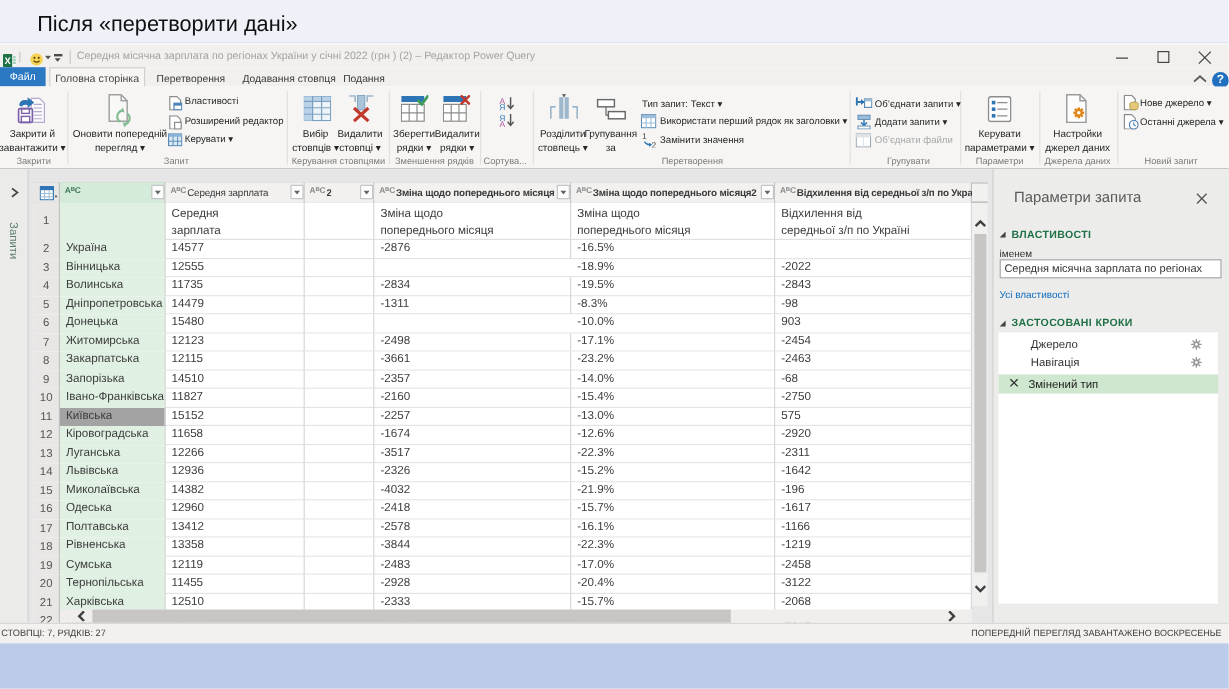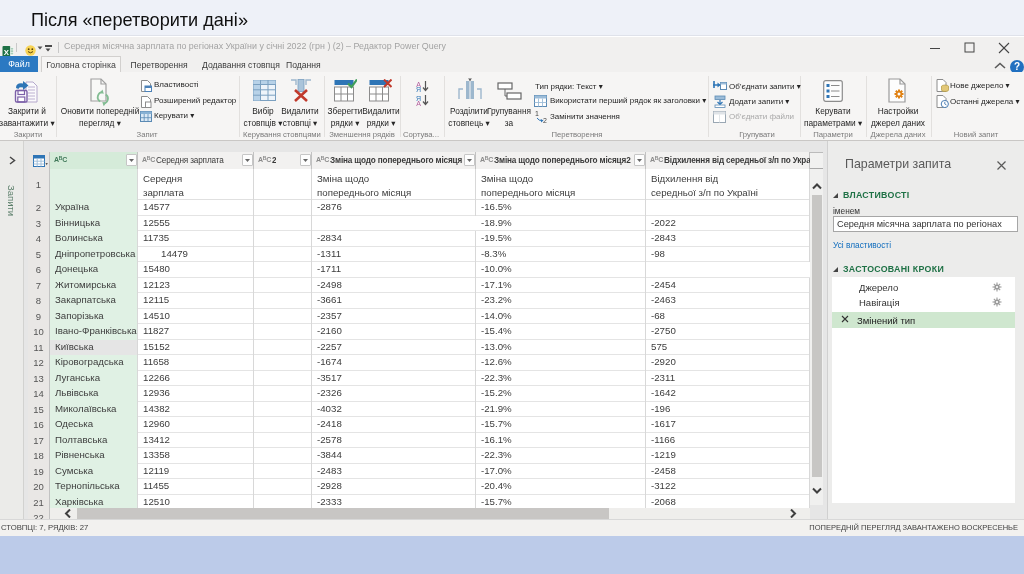--- a/index.html
+++ b/index.html
@@ -190,21 +190,21 @@
 <rect x="8" y="3" width="3.5" height="18" fill="#9db7cd"></rect>
 <rect x="12.5" y="3" width="3.5" height="18" fill="#9db7cd"></rect>
 <path d="M1 21 L1 11 L5 11" fill="none" stroke="#9db7cd" stroke-width="1.4"></path>
 <path d="M23 21 L23 11 L19 11" fill="none" stroke="#9db7cd" stroke-width="1.4"></path>
 </svg>
 <svg class="ab" style="left:497px;top:82px;" width="25" height="18" viewBox="0 0 25 18">
 <rect x="1" y="1" width="14" height="6" fill="#fff" stroke="#666" stroke-width="1.2"></rect>
 <rect x="10" y="11" width="14" height="6" fill="#fff" stroke="#666" stroke-width="1.2"></rect>
 <path d="M8 7 L8 14 L10 14" fill="none" stroke="#666" stroke-width="1"></path>
 </svg>
-<div class="tx" style="left:535px;top:81.5px;font-size:8px;color:#262626;">Тип рядки: Текст ▾</div>
+<div class="tx" style="left:535px;top:81.5px;font-size:8px;color:#262626;">Тип запит: Текст ▾</div>
 <svg class="ab" style="left:534px;top:95px;" width="13" height="12" viewBox="0 0 13 12">
 <rect x="0.5" y="0.5" width="12" height="11" fill="#fff" stroke="#5b8ab4" stroke-width="1"></rect>
 <rect x="0.5" y="0.5" width="12" height="3" fill="#9cbcd8"></rect>
 <line x1="4.5" y1="3.5" x2="4.5" y2="11.5" stroke="#9cbcd8" stroke-width="0.9"></line>
       <line x1="8.5" y1="3.5" x2="8.5" y2="11.5" stroke="#9cbcd8" stroke-width="0.9"></line>
 <line x1="0.5" y1="7.5" x2="12.5" y2="7.5" stroke="#9cbcd8" stroke-width="0.9"></line>
 </svg>
 <div class="tx" style="left:550px;top:96px;font-size:8px;color:#262626;">Використати перший рядок як заголовки ▾</div>
 <svg class="ab" style="left:534px;top:110px;" width="14" height="13" viewBox="0 0 14 13">
 <text x="1" y="6" font-size="7" fill="#444" font-family="Liberation Sans">1</text>
@@ -364,32 +364,32 @@
 <div class="ab" style="left:28px;top:231.0px;width:22px;height:15.5px;background:#e9e7e5;border-right:1px solid #c2c2c2;color:#555;font-size:9.5px;text-align:center;line-height:15.5px;">4</div>
 <div class="ab" style="left:50px;top:231.0px;width:88px;height:15.5px;background:#e0f1e4;border-right:1px solid #d8d8d8;line-height:14.5px;font-size:9.7px;color:#3c3c3c;padding-left:5px;overflow:hidden;white-space:nowrap;">Волинська</div>
 <div class="ab" style="left:138px;top:231.0px;width:116px;height:15.5px;border-right:1px solid #d8d8d8;line-height:14.5px;font-size:9.7px;color:#3c3c3c;padding-left:5px;overflow:hidden;white-space:nowrap;">11735</div>
 <div class="ab" style="left:254px;top:231.0px;width:58px;height:15.5px;border-right:1px solid #d8d8d8;line-height:14.5px;font-size:9.7px;color:#3c3c3c;padding-left:5px;overflow:hidden;white-space:nowrap;"></div>
 <div class="ab" style="left:312px;top:231.0px;width:164px;height:15.5px;border-right:1px solid #d8d8d8;line-height:14.5px;font-size:9.7px;color:#3c3c3c;padding-left:5px;overflow:hidden;white-space:nowrap;">-2834</div>
 <div class="ab" style="left:476px;top:231.0px;width:170px;height:15.5px;border-right:1px solid #d8d8d8;line-height:14.5px;font-size:9.7px;color:#3c3c3c;padding-left:5px;overflow:hidden;white-space:nowrap;">-19.5%</div>
 <div class="ab" style="left:646px;top:231.0px;width:164px;height:15.5px;border-right:1px solid #d8d8d8;line-height:14.5px;font-size:9.7px;color:#3c3c3c;padding-left:5px;overflow:hidden;white-space:nowrap;">-2843</div>
 <div class="ab" style="left:28px;top:246.5px;width:782px;height:15.5px;background:#fff;border-bottom:1px solid #e4e4e4;"></div>
 <div class="ab" style="left:28px;top:246.5px;width:22px;height:15.5px;background:#e9e7e5;border-right:1px solid #c2c2c2;color:#555;font-size:9.5px;text-align:center;line-height:15.5px;">5</div>
 <div class="ab" style="left:50px;top:246.5px;width:88px;height:15.5px;background:#e0f1e4;border-right:1px solid #d8d8d8;line-height:14.5px;font-size:9.7px;color:#3c3c3c;padding-left:5px;overflow:hidden;white-space:nowrap;">Дніпропетровська</div>
-<div class="ab" style="left:138px;top:246.5px;width:116px;height:15.5px;border-right:1px solid #d8d8d8;line-height:14.5px;font-size:9.7px;color:#3c3c3c;padding-left:23px;overflow:hidden;white-space:nowrap;">14479</div>
+<div class="ab" style="left:138px;top:246.5px;width:116px;height:15.5px;border-right:1px solid #d8d8d8;line-height:14.5px;font-size:9.7px;color:#3c3c3c;padding-left:5px;overflow:hidden;white-space:nowrap;">14479</div>
 <div class="ab" style="left:254px;top:246.5px;width:58px;height:15.5px;border-right:1px solid #d8d8d8;line-height:14.5px;font-size:9.7px;color:#3c3c3c;padding-left:5px;overflow:hidden;white-space:nowrap;"></div>
 <div class="ab" style="left:312px;top:246.5px;width:164px;height:15.5px;border-right:1px solid #d8d8d8;line-height:14.5px;font-size:9.7px;color:#3c3c3c;padding-left:5px;overflow:hidden;white-space:nowrap;">-1311</div>
 <div class="ab" style="left:476px;top:246.5px;width:170px;height:15.5px;border-right:1px solid #d8d8d8;line-height:14.5px;font-size:9.7px;color:#3c3c3c;padding-left:5px;overflow:hidden;white-space:nowrap;">-8.3%</div>
 <div class="ab" style="left:646px;top:246.5px;width:164px;height:15.5px;border-right:1px solid #d8d8d8;line-height:14.5px;font-size:9.7px;color:#3c3c3c;padding-left:5px;overflow:hidden;white-space:nowrap;">-98</div>
 <div class="ab" style="left:28px;top:262.0px;width:782px;height:15.5px;background:#fff;border-bottom:1px solid #e4e4e4;"></div>
 <div class="ab" style="left:28px;top:262.0px;width:22px;height:15.5px;background:#e9e7e5;border-right:1px solid #c2c2c2;color:#555;font-size:9.5px;text-align:center;line-height:15.5px;">6</div>
 <div class="ab" style="left:50px;top:262.0px;width:88px;height:15.5px;background:#e0f1e4;border-right:1px solid #d8d8d8;line-height:14.5px;font-size:9.7px;color:#3c3c3c;padding-left:5px;overflow:hidden;white-space:nowrap;">Донецька</div>
 <div class="ab" style="left:138px;top:262.0px;width:116px;height:15.5px;border-right:1px solid #d8d8d8;line-height:14.5px;font-size:9.7px;color:#3c3c3c;padding-left:5px;overflow:hidden;white-space:nowrap;">15480</div>
 <div class="ab" style="left:254px;top:262.0px;width:58px;height:15.5px;border-right:1px solid #d8d8d8;line-height:14.5px;font-size:9.7px;color:#3c3c3c;padding-left:5px;overflow:hidden;white-space:nowrap;"></div>
-<div class="ab" style="left:312px;top:262.0px;width:164px;height:15.5px;border-right:1px solid #d8d8d8;line-height:14.5px;font-size:9.7px;color:#3c3c3c;padding-left:5px;overflow:hidden;white-space:nowrap;">-1711</div>
 <div class="ab" style="left:476px;top:262.0px;width:170px;height:15.5px;border-right:1px solid #d8d8d8;line-height:14.5px;font-size:9.7px;color:#3c3c3c;padding-left:5px;overflow:hidden;white-space:nowrap;">-10.0%</div>
+<div class="ab" style="left:646px;top:262.0px;width:164px;height:15.5px;border-right:1px solid #d8d8d8;line-height:14.5px;font-size:9.7px;color:#3c3c3c;padding-left:5px;overflow:hidden;white-space:nowrap;">903</div>
 <div class="ab" style="left:28px;top:277.5px;width:782px;height:15.5px;background:#fff;border-bottom:1px solid #e4e4e4;"></div>
 <div class="ab" style="left:28px;top:277.5px;width:22px;height:15.5px;background:#e9e7e5;border-right:1px solid #c2c2c2;color:#555;font-size:9.5px;text-align:center;line-height:15.5px;">7</div>
 <div class="ab" style="left:50px;top:277.5px;width:88px;height:15.5px;background:#e0f1e4;border-right:1px solid #d8d8d8;line-height:14.5px;font-size:9.7px;color:#3c3c3c;padding-left:5px;overflow:hidden;white-space:nowrap;">Житомирська</div>
 <div class="ab" style="left:138px;top:277.5px;width:116px;height:15.5px;border-right:1px solid #d8d8d8;line-height:14.5px;font-size:9.7px;color:#3c3c3c;padding-left:5px;overflow:hidden;white-space:nowrap;">12123</div>
 <div class="ab" style="left:254px;top:277.5px;width:58px;height:15.5px;border-right:1px solid #d8d8d8;line-height:14.5px;font-size:9.7px;color:#3c3c3c;padding-left:5px;overflow:hidden;white-space:nowrap;"></div>
 <div class="ab" style="left:312px;top:277.5px;width:164px;height:15.5px;border-right:1px solid #d8d8d8;line-height:14.5px;font-size:9.7px;color:#3c3c3c;padding-left:5px;overflow:hidden;white-space:nowrap;">-2498</div>
 <div class="ab" style="left:476px;top:277.5px;width:170px;height:15.5px;border-right:1px solid #d8d8d8;line-height:14.5px;font-size:9.7px;color:#3c3c3c;padding-left:5px;overflow:hidden;white-space:nowrap;">-17.1%</div>
 <div class="ab" style="left:646px;top:277.5px;width:164px;height:15.5px;border-right:1px solid #d8d8d8;line-height:14.5px;font-size:9.7px;color:#3c3c3c;padding-left:5px;overflow:hidden;white-space:nowrap;">-2454</div>
 <div class="ab" style="left:28px;top:293.0px;width:782px;height:15.5px;background:#fff;border-bottom:1px solid #e4e4e4;"></div>
 <div class="ab" style="left:28px;top:293.0px;width:22px;height:15.5px;background:#e9e7e5;border-right:1px solid #c2c2c2;color:#555;font-size:9.5px;text-align:center;line-height:15.5px;">8</div>
@@ -410,21 +410,21 @@
 <div class="ab" style="left:28px;top:324.0px;width:782px;height:15.5px;background:#fff;border-bottom:1px solid #e4e4e4;"></div>
 <div class="ab" style="left:28px;top:324.0px;width:22px;height:15.5px;background:#e9e7e5;border-right:1px solid #c2c2c2;color:#555;font-size:9.5px;text-align:center;line-height:15.5px;">10</div>
 <div class="ab" style="left:50px;top:324.0px;width:88px;height:15.5px;background:#e0f1e4;border-right:1px solid #d8d8d8;line-height:14.5px;font-size:9.7px;color:#3c3c3c;padding-left:5px;overflow:hidden;white-space:nowrap;">Івано-Франківська</div>
 <div class="ab" style="left:138px;top:324.0px;width:116px;height:15.5px;border-right:1px solid #d8d8d8;line-height:14.5px;font-size:9.7px;color:#3c3c3c;padding-left:5px;overflow:hidden;white-space:nowrap;">11827</div>
 <div class="ab" style="left:254px;top:324.0px;width:58px;height:15.5px;border-right:1px solid #d8d8d8;line-height:14.5px;font-size:9.7px;color:#3c3c3c;padding-left:5px;overflow:hidden;white-space:nowrap;"></div>
 <div class="ab" style="left:312px;top:324.0px;width:164px;height:15.5px;border-right:1px solid #d8d8d8;line-height:14.5px;font-size:9.7px;color:#3c3c3c;padding-left:5px;overflow:hidden;white-space:nowrap;">-2160</div>
 <div class="ab" style="left:476px;top:324.0px;width:170px;height:15.5px;border-right:1px solid #d8d8d8;line-height:14.5px;font-size:9.7px;color:#3c3c3c;padding-left:5px;overflow:hidden;white-space:nowrap;">-15.4%</div>
 <div class="ab" style="left:646px;top:324.0px;width:164px;height:15.5px;border-right:1px solid #d8d8d8;line-height:14.5px;font-size:9.7px;color:#3c3c3c;padding-left:5px;overflow:hidden;white-space:nowrap;">-2750</div>
 <div class="ab" style="left:28px;top:339.5px;width:782px;height:15.5px;background:#fff;border-bottom:1px solid #e4e4e4;"></div>
 <div class="ab" style="left:28px;top:339.5px;width:22px;height:15.5px;background:#e9e7e5;border-right:1px solid #c2c2c2;color:#555;font-size:9.5px;text-align:center;line-height:15.5px;">11</div>
-<div class="ab" style="left:50px;top:339.5px;width:88px;height:15.5px;background:#e5e5e5;border-right:1px solid #d8d8d8;line-height:14.5px;font-size:9.7px;color:#3c3c3c;padding-left:5px;overflow:hidden;white-space:nowrap;">Київська</div>
+<div class="ab" style="left:50px;top:339.5px;width:88px;height:15.5px;background:#a3a3a3;border-right:1px solid #d8d8d8;line-height:14.5px;font-size:9.7px;color:#3c3c3c;padding-left:5px;overflow:hidden;white-space:nowrap;">Київська</div>
 <div class="ab" style="left:138px;top:339.5px;width:116px;height:15.5px;border-right:1px solid #d8d8d8;line-height:14.5px;font-size:9.7px;color:#3c3c3c;padding-left:5px;overflow:hidden;white-space:nowrap;">15152</div>
 <div class="ab" style="left:254px;top:339.5px;width:58px;height:15.5px;border-right:1px solid #d8d8d8;line-height:14.5px;font-size:9.7px;color:#3c3c3c;padding-left:5px;overflow:hidden;white-space:nowrap;"></div>
 <div class="ab" style="left:312px;top:339.5px;width:164px;height:15.5px;border-right:1px solid #d8d8d8;line-height:14.5px;font-size:9.7px;color:#3c3c3c;padding-left:5px;overflow:hidden;white-space:nowrap;">-2257</div>
 <div class="ab" style="left:476px;top:339.5px;width:170px;height:15.5px;border-right:1px solid #d8d8d8;line-height:14.5px;font-size:9.7px;color:#3c3c3c;padding-left:5px;overflow:hidden;white-space:nowrap;">-13.0%</div>
 <div class="ab" style="left:646px;top:339.5px;width:164px;height:15.5px;border-right:1px solid #d8d8d8;line-height:14.5px;font-size:9.7px;color:#3c3c3c;padding-left:5px;overflow:hidden;white-space:nowrap;">575</div>
 <div class="ab" style="left:28px;top:355.0px;width:782px;height:15.5px;background:#fff;border-bottom:1px solid #e4e4e4;"></div>
 <div class="ab" style="left:28px;top:355.0px;width:22px;height:15.5px;background:#e9e7e5;border-right:1px solid #c2c2c2;color:#555;font-size:9.5px;text-align:center;line-height:15.5px;">12</div>
 <div class="ab" style="left:50px;top:355.0px;width:88px;height:15.5px;background:#e0f1e4;border-right:1px solid #d8d8d8;line-height:14.5px;font-size:9.7px;color:#3c3c3c;padding-left:5px;overflow:hidden;white-space:nowrap;">Кіровоградська</div>
 <div class="ab" style="left:138px;top:355.0px;width:116px;height:15.5px;border-right:1px solid #d8d8d8;line-height:14.5px;font-size:9.7px;color:#3c3c3c;padding-left:5px;overflow:hidden;white-space:nowrap;">11658</div>
 <div class="ab" style="left:254px;top:355.0px;width:58px;height:15.5px;border-right:1px solid #d8d8d8;line-height:14.5px;font-size:9.7px;color:#3c3c3c;padding-left:5px;overflow:hidden;white-space:nowrap;"></div>

